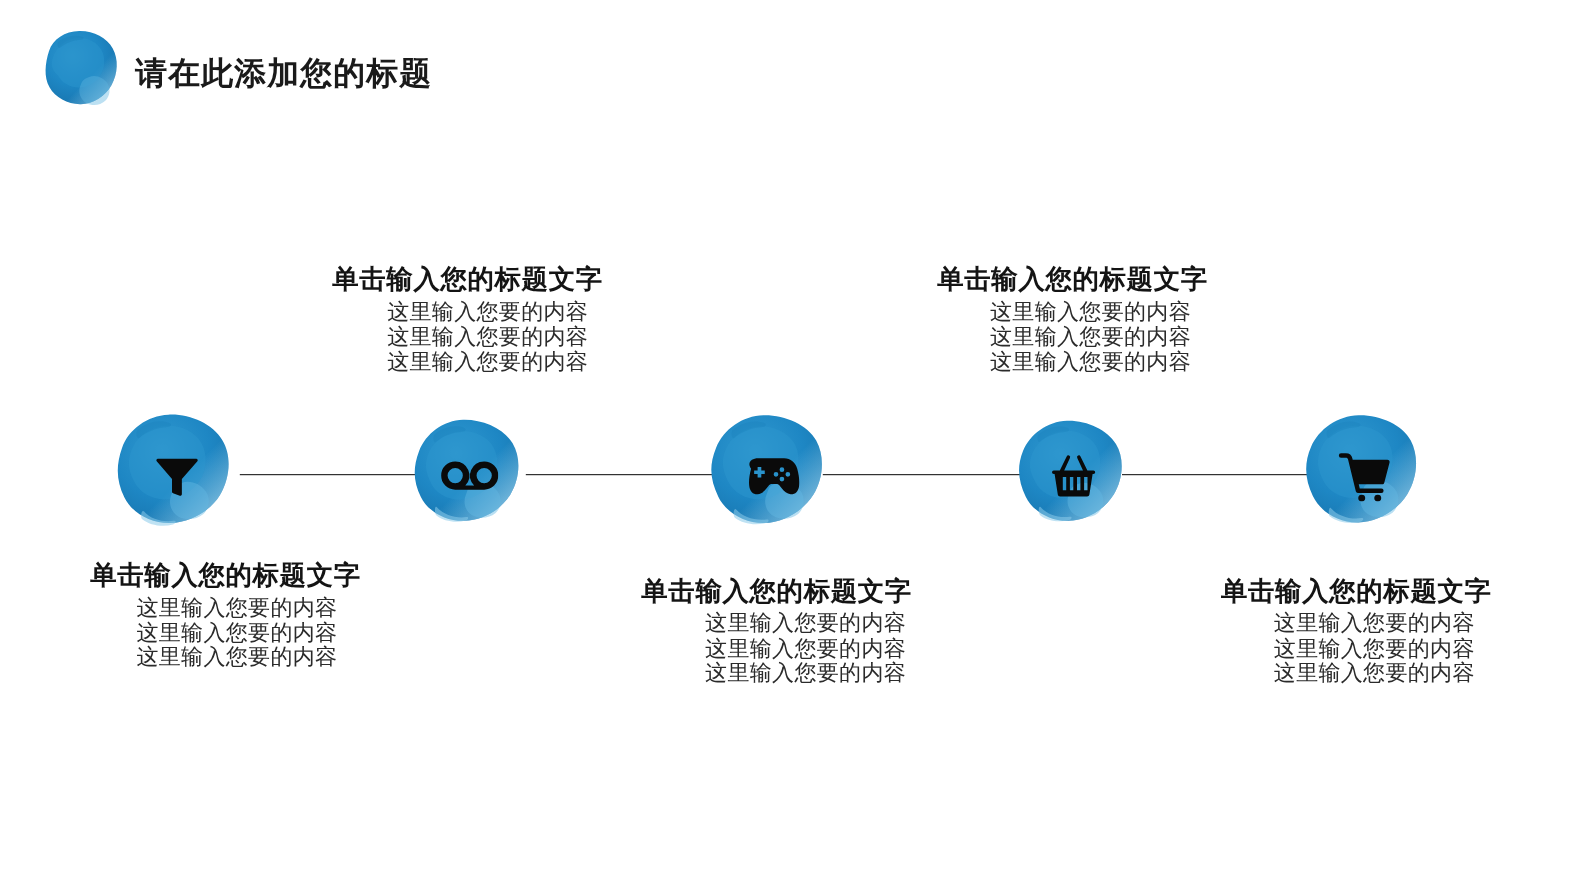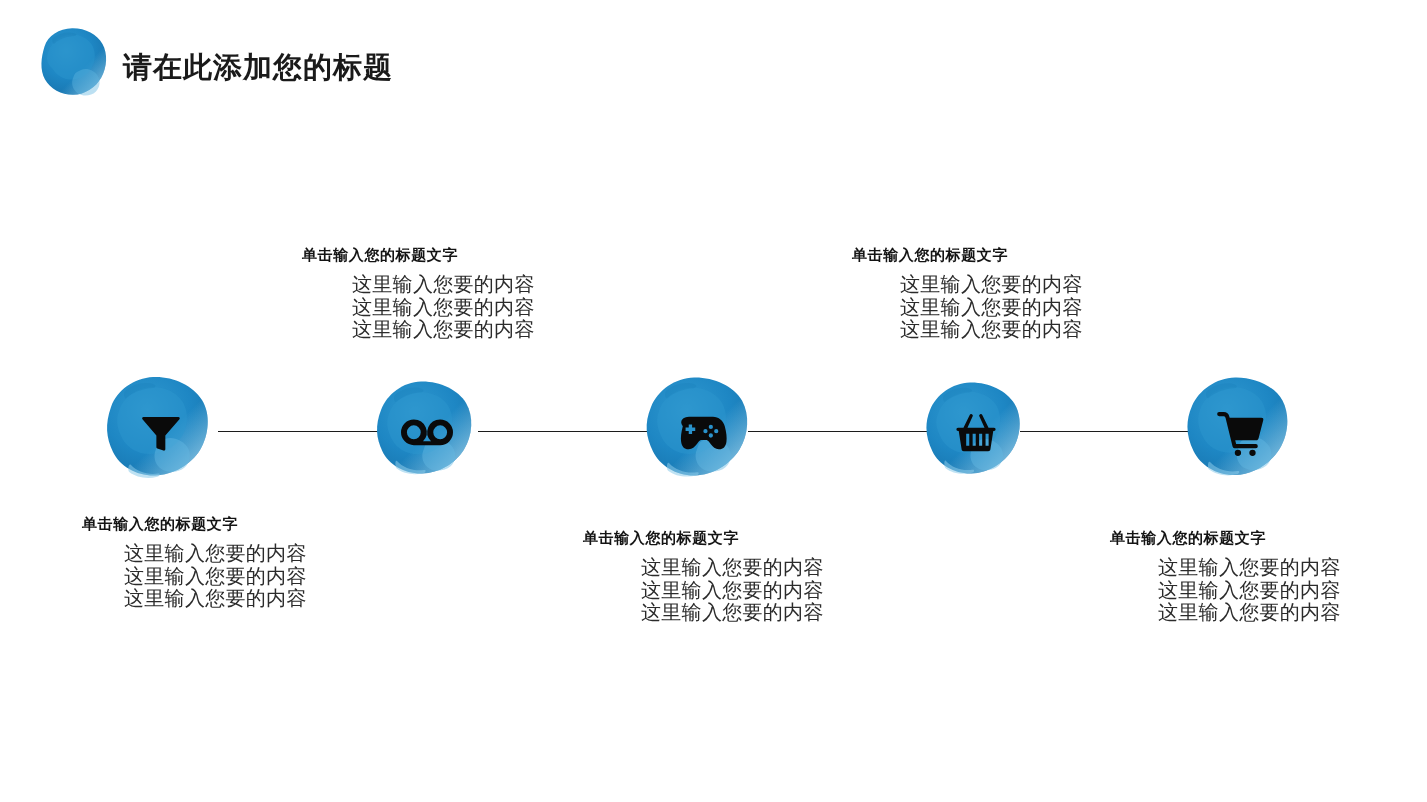--- a/index.html
+++ b/index.html
@@ -32,21 +32,21 @@
   .node-icon {
     position:absolute; left:0; top:0; width:130px; height:118px;
     display:flex; align-items:center; justify-content:center;
     pointer-events:none;
   }
   .node-icon svg { width:46px; height:46px; fill:#0a0a0a; }
 
   
   .block { position:absolute; width:330px; }
   .block-title {
-    font-size:15px; font-weight:bold; color:#141414;
+    font-size:24px; font-weight:bold; color:#141414;
     letter-spacing:0.6px; line-height:28px; white-space:nowrap;
   }
   .block-lines { margin-top:4px; }
   .block-line {
     font-size:20px; color:#2b2b2b; line-height:22.5px;
     letter-spacing:0.3px; white-space:nowrap;
   }
   .indent-1 .block-lines { padding-left:42px; }
   .indent-2 .block-lines { padding-left:50px; }
   .indent-3 .block-lines { padding-left:58px; }

